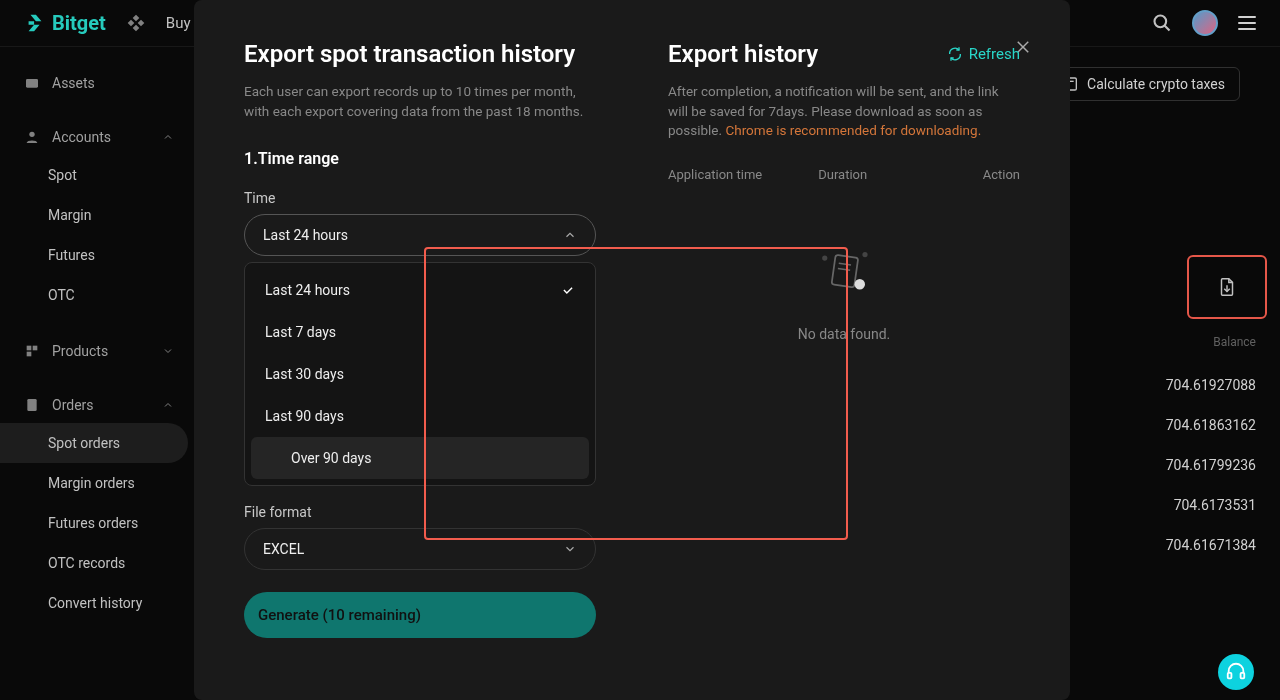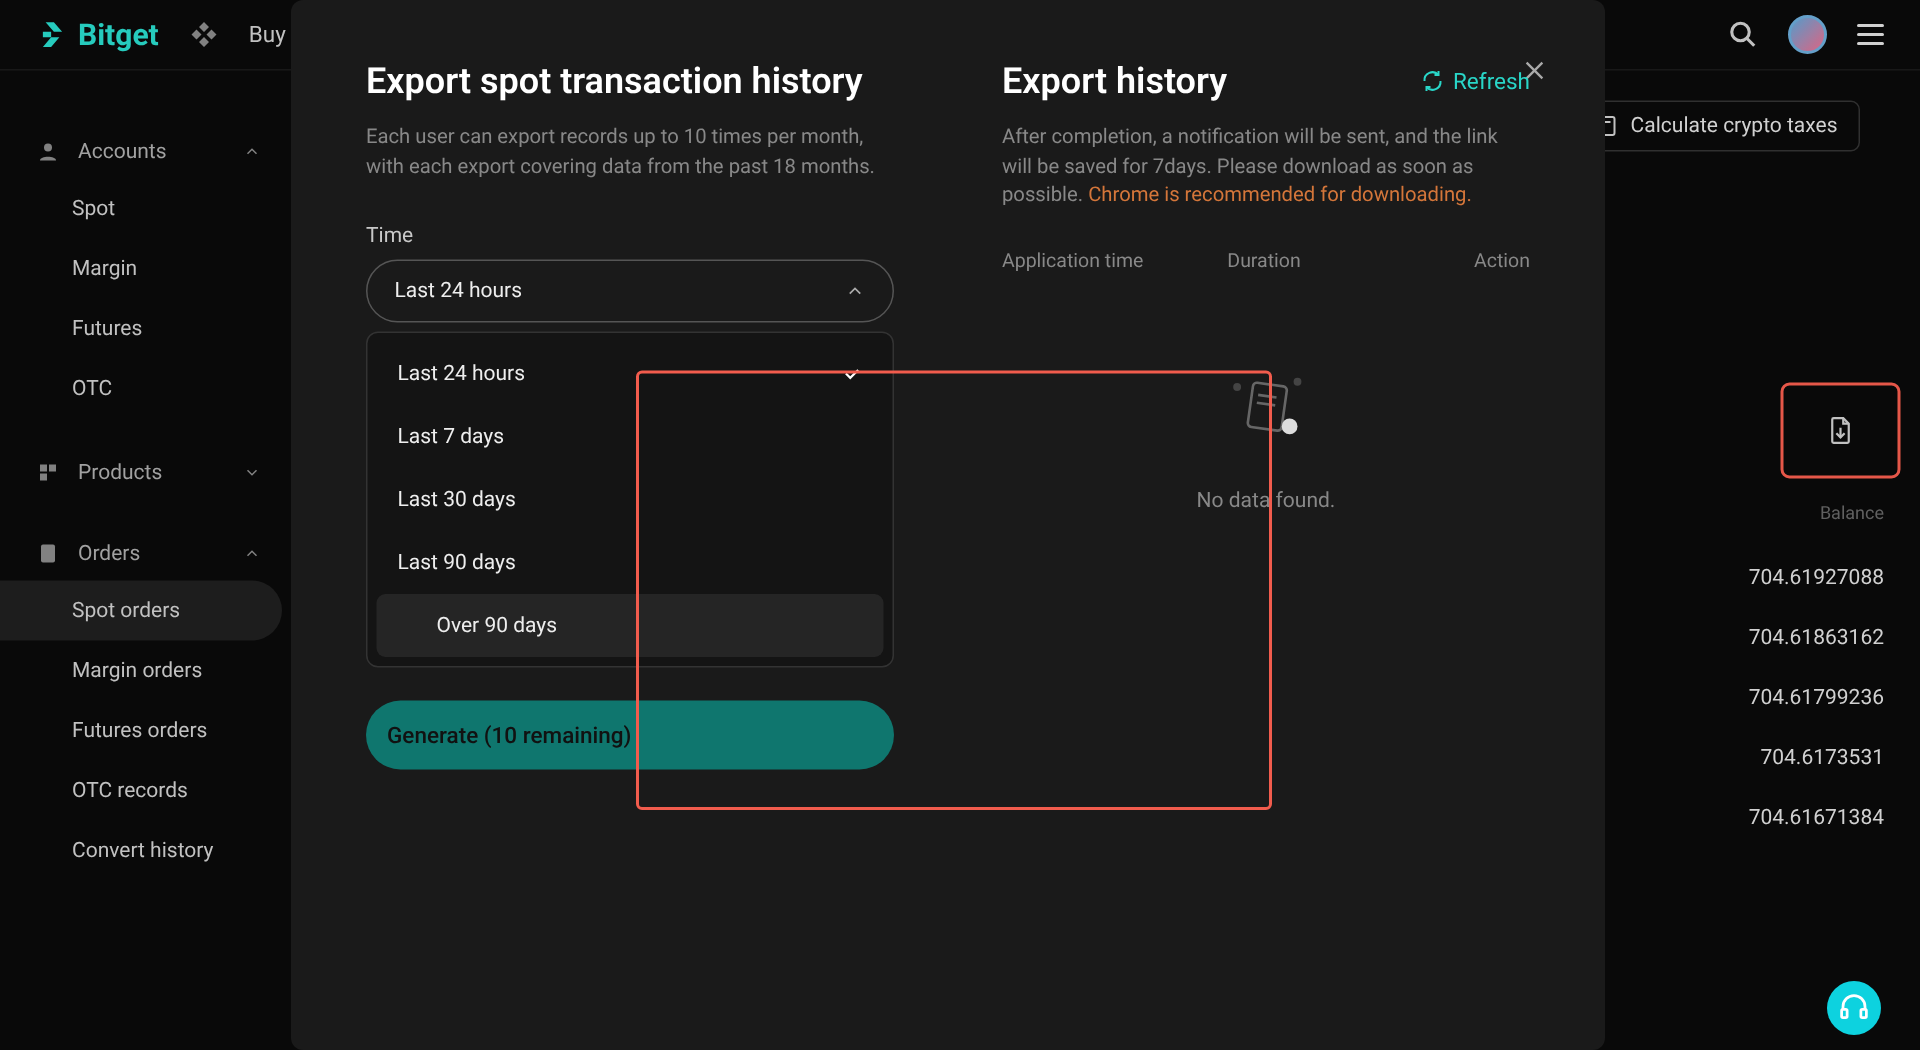--- a/index.html
+++ b/index.html
@@ -97,20 +97,28 @@
         <span></span>
         <span></span>
         <span></span>
       </div>
   </div>
 </div>
 
 <div class="main">
 
   <div class="sidebar">
+    <div class="side-group-head">
+      <div class="lbl">
+          <svg class="side-ico" viewBox="0 0 24 24">
+            <rect x="3" y="6" width="18" height="13" rx="2"></rect>
+          </svg>
+          <span>Assets</span>
+        </div>
+    </div>
     <div class="side-group-head" style="margin-top:18px;">
       <div class="lbl">
           <svg class="side-ico" viewBox="0 0 24 24">
             <circle cx="12" cy="8" r="4"></circle>
             <path d="M4 21 C4 16 20 16 20 21 Z"></path>
           </svg>
           <span>Accounts</span>
         </div>
       <svg class="chev" viewBox="0 0 24 24">
           <polyline points="6 15 12 9 18 15"></polyline>
@@ -183,20 +191,21 @@
   <div class="close">
     <svg viewBox="0 0 24 24">
         <line x1="5" y1="5" x2="19" y2="19"></line>
         <line x1="19" y1="5" x2="5" y2="19"></line>
       </svg>
   </div>
 
   <div class="modal-left">
     <div class="m-title">Export spot transaction history</div>
     <div class="m-desc">Each user can export records up to 10 times per month, with each export covering data from the past 18 months.</div>
+    <div class="m-step">1.Time range</div>
 
     <div class="field-label">Time</div>
     <div class="select">
       <span>Last 24 hours</span>
       <svg viewBox="0 0 24 24">
           <polyline points="6 15 12 9 18 15"></polyline>
         </svg>
     </div>
     <div class="dropdown">
       <div class="dd-item">
@@ -212,20 +221,29 @@
           <span>Last 30 days</span>
         </div>
       <div class="dd-item">
           <span>Last 90 days</span>
         </div>
       <div class="dd-item hover">
           <span>Over 90 days</span>
         </div>
     </div>
 
+    <div class="file-block">
+      <div class="field-label">File format</div>
+      <div class="select" style="border-color:#333;">
+        <span>EXCEL</span>
+        <svg viewBox="0 0 24 24">
+            <polyline points="6 9 12 15 18 9"></polyline>
+          </svg>
+      </div>
+    </div>
 
     <div class="gen-btn">Generate (10 remaining)</div>
   </div>
 
   <div class="modal-right">
     <div class="eh-head">
       <div class="eh-title">Export history</div>
       <div class="refresh">
         <svg viewBox="0 0 24 24">
             <path d="M4 12 A8 8 0 0 1 18 6"></path>

